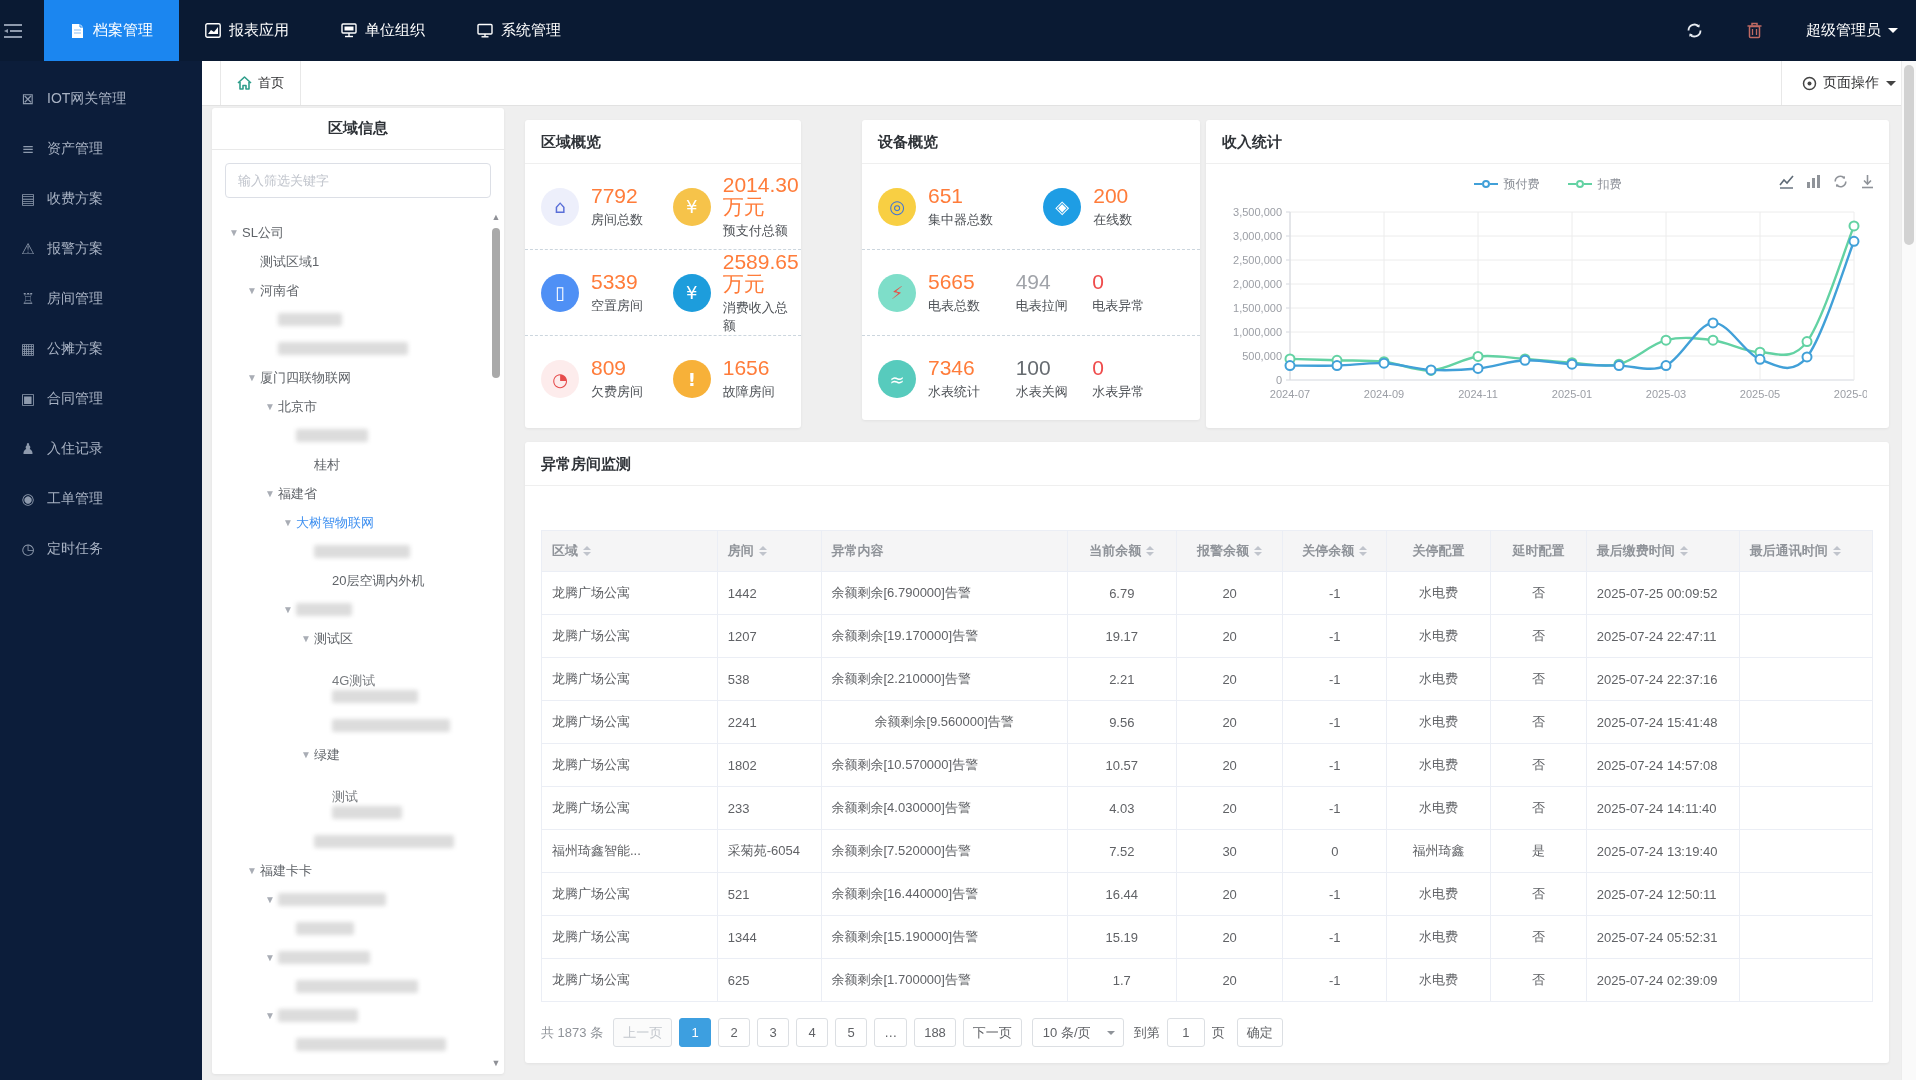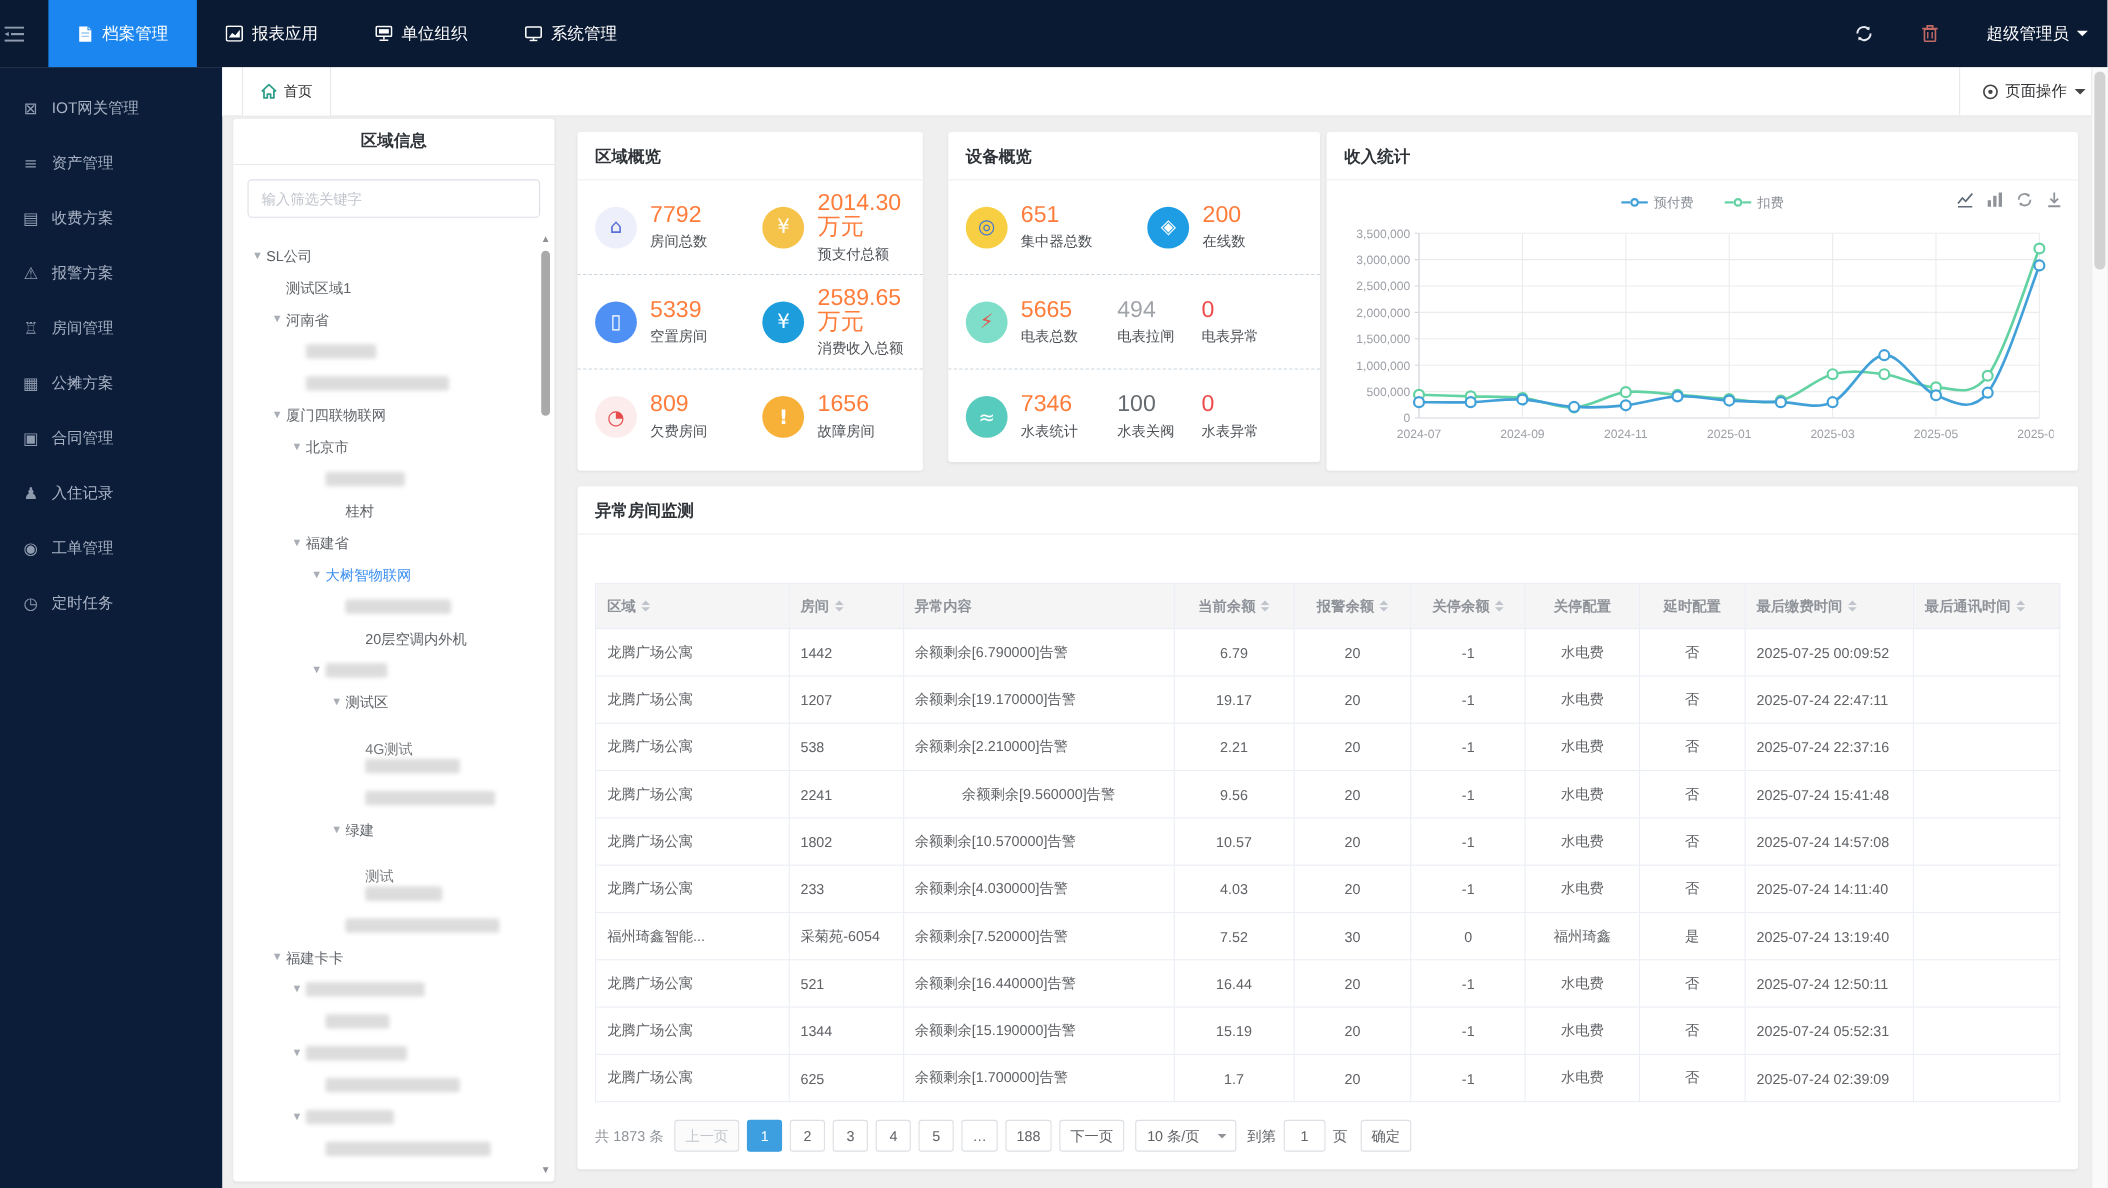--- a/index.html
+++ b/index.html
@@ -394,21 +394,21 @@
           <span class="redact" style="width: 150px;"></span>
         </div>
       </div>
     <div class="tree-scroll">
       <div class="ts-arrow">▲</div>
       <div class="ts-thumb"></div>
       <div class="ts-arrow ts-down">▼</div>
     </div>
   </div>
 
-  <div class="card" style="left:525px; top:120px; width:314px; height:308px;">
+  <div class="card" style="left:525px; top:120px; width:276px; height:308px;">
     <div class="card-title">区域概览</div>
     <div id="region-stats">
         <div class="stat-row dash">
           <div class="stat-cell" style="width: 54%;">
             <div class="stat-ico" style="background: rgb(237, 239, 251); color: rgb(90, 111, 216);">⌂</div>
             <div>
               <div class="stat-val">7792</div>
               <div class="stat-lbl">房间总数</div>
             </div>
           </div>

